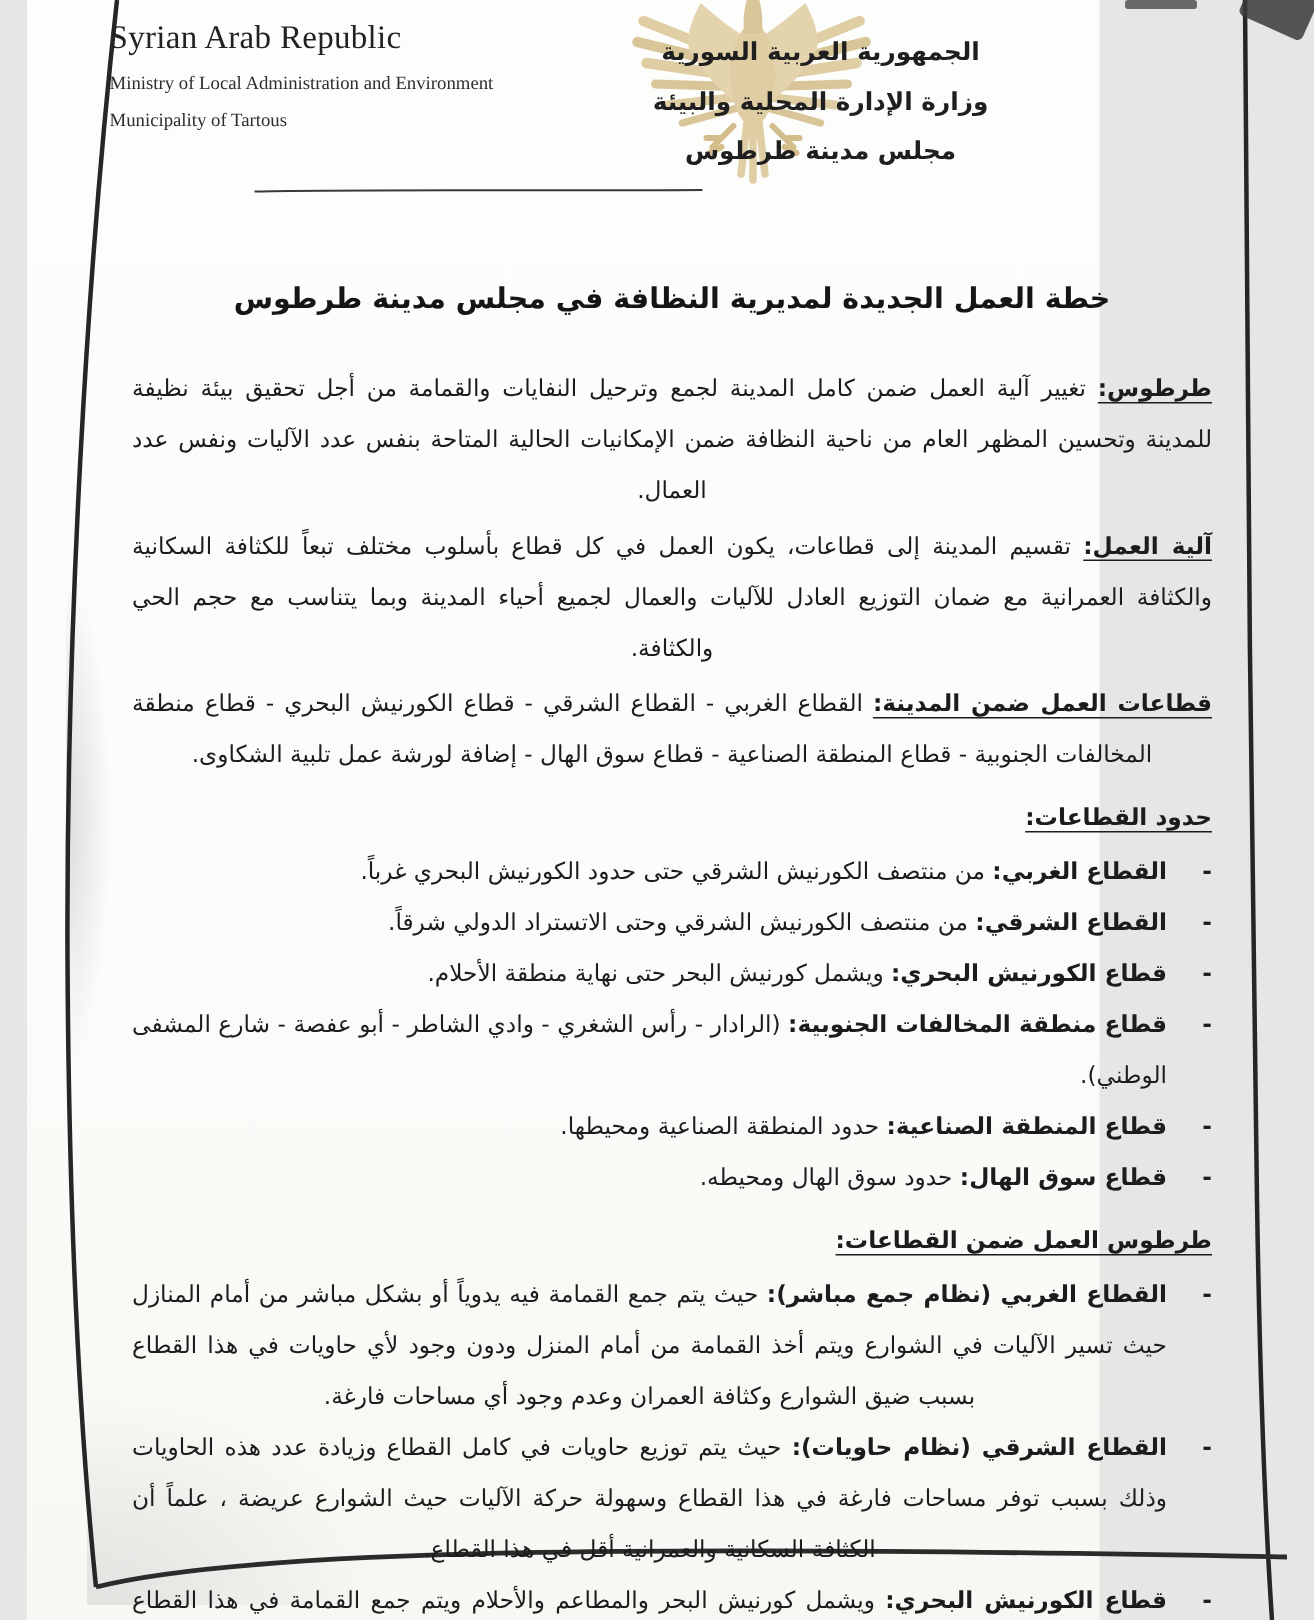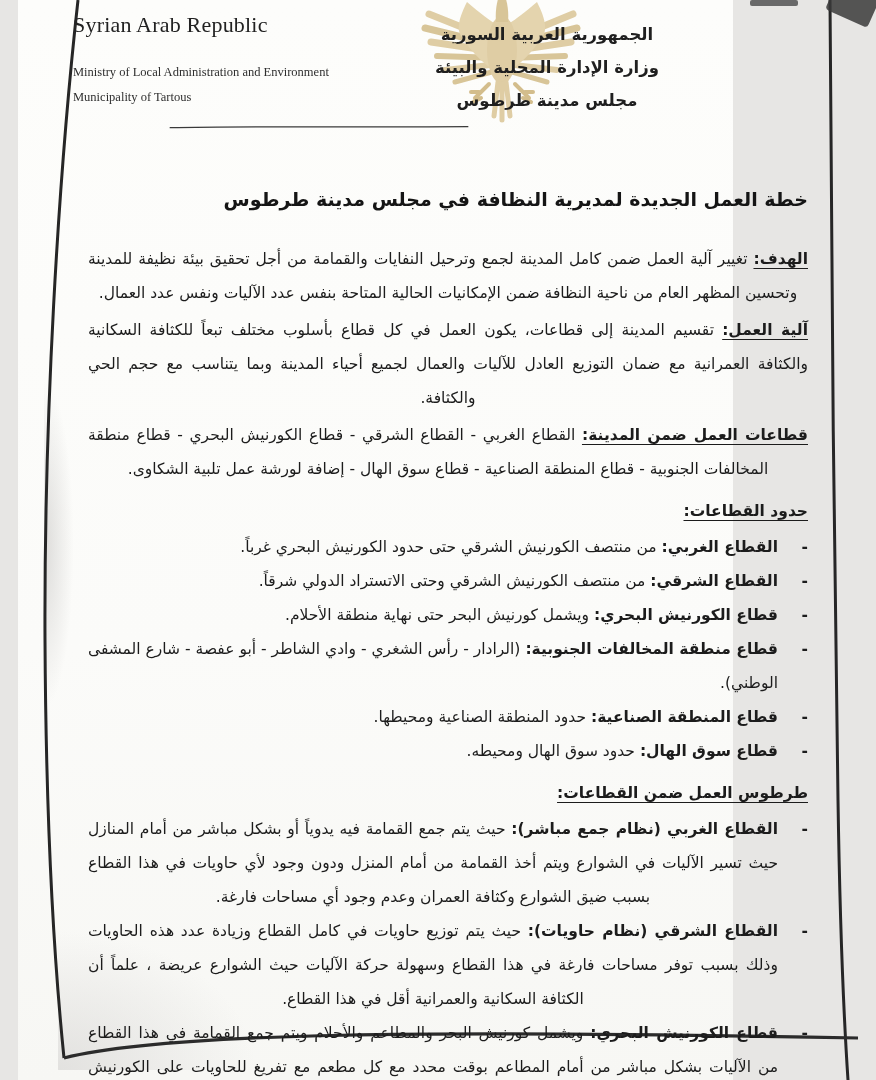--- a/index.html
+++ b/index.html
@@ -27,35 +27,35 @@
   .page-shade-a{position:absolute;left:26px;top:380px;width:30px;height:330px;
     background:radial-gradient(ellipse at left,#cfcecc 0%,rgba(250,250,248,0) 70%);opacity:.7;}
   .page-shade-b{position:absolute;left:40px;top:930px;width:200px;height:140px;
     background:radial-gradient(ellipse at bottom left,#dddcda 0%,rgba(250,250,248,0) 70%);opacity:.8;}
   svg.frame{position:absolute;left:0;top:0;pointer-events:none;}
 
   
   .hdr{position:absolute;top:8px;left:55px;right:44px;height:120px;}
   .hdr-en{position:absolute;left:0;top:4px;width:330px;color:#2a2a2a;}
   .hdr-en .l1{font-family:"Liberation Serif","DejaVu Serif",serif;font-size:22px;letter-spacing:.2px;color:#222;}
-  .hdr-en .l2{font-family:"Liberation Serif","DejaVu Serif",serif;font-size:12.5px;margin-top:27px;color:#2e2e2e;}
+  .hdr-en .l2{font-family:"Liberation Serif","DejaVu Serif",serif;font-size:12.5px;margin-top:10px;color:#2e2e2e;}
   .hdr-en .l3{font-family:"Liberation Serif","DejaVu Serif",serif;font-size:12.5px;margin-top:10px;color:#2e2e2e;}
   .hdr-ar{position:absolute;right:12px;top:0;width:260px;direction:rtl;text-align:center;color:#1f1f1f;margin-top:10px;}
   .hdr-ar div{font-size:16.5px;font-weight:bold;line-height:33px;}
   .emblem{position:absolute;left:342px;top:-28px;width:170px;height:145px;}
 
   .hr-sep{position:absolute;left:77px;top:125px;width:448px;height:4px;}
 
   
   .content{
     position:absolute;left:70px;top:168px;width:720px;direction:rtl;
     color:#1c1c1c;font-size:15.5px;line-height:34px;
   }
   .doc-title{
-    font-weight:bold;font-size:19px;color:#151515;
+    text-align:center;font-weight:bold;font-size:19px;color:#151515;
     margin:14px 0 26px 0;letter-spacing:0;
   }
   p.para{margin:0 0 3px 0;text-align:justify;text-align-last:center;}
   .lbl{font-weight:bold;}
   .lbl.u{text-decoration:underline;text-underline-offset:4px;}
   .sec-head{font-weight:bold;text-decoration:underline;text-underline-offset:4px;margin:8px 0 2px 0;}
   .blist{margin:0 0 4px 0;}
   .item{display:flex;margin:0;}
   .item .dash{width:30px;flex:0 0 30px;font-weight:bold;}
   .item .itxt{flex:1;text-align:justify;}
@@ -125,21 +125,21 @@
 
   <svg class="hr-sep" width="448" height="6" viewBox="0 0 448 6">
     <path d="M0 4 C 120 1.5 260 3.5 448 2.5" stroke="#3a3a3a" stroke-width="2" fill="none"></path>
   </svg>
 
   <div class="content">
 
     <div class="doc-title">خطة العمل الجديدة لمديرية النظافة في مجلس مدينة طرطوس</div>
 
     <p class="para">
-      <span class="lbl u">الهدف:</span>
+      <span class="lbl u">طرطوس:</span>
       <span>تغيير آلية العمل ضمن كامل المدينة لجمع وترحيل النفايات والقمامة من أجل تحقيق بيئة نظيفة للمدينة وتحسين المظهر العام من ناحية النظافة ضمن الإمكانيات الحالية المتاحة بنفس عدد الآليات ونفس عدد العمال.</span>
     </p>
 
     <p class="para">
       <span class="lbl u">آلية العمل:</span>
       <span>تقسيم المدينة إلى قطاعات، يكون العمل في كل قطاع بأسلوب مختلف تبعاً للكثافة السكانية والكثافة العمرانية مع ضمان التوزيع العادل للآليات والعمال لجميع أحياء المدينة وبما يتناسب مع حجم الحي والكثافة.</span>
     </p>
 
     <p class="para">
       <span class="lbl u">قطاعات العمل ضمن المدينة:</span>

